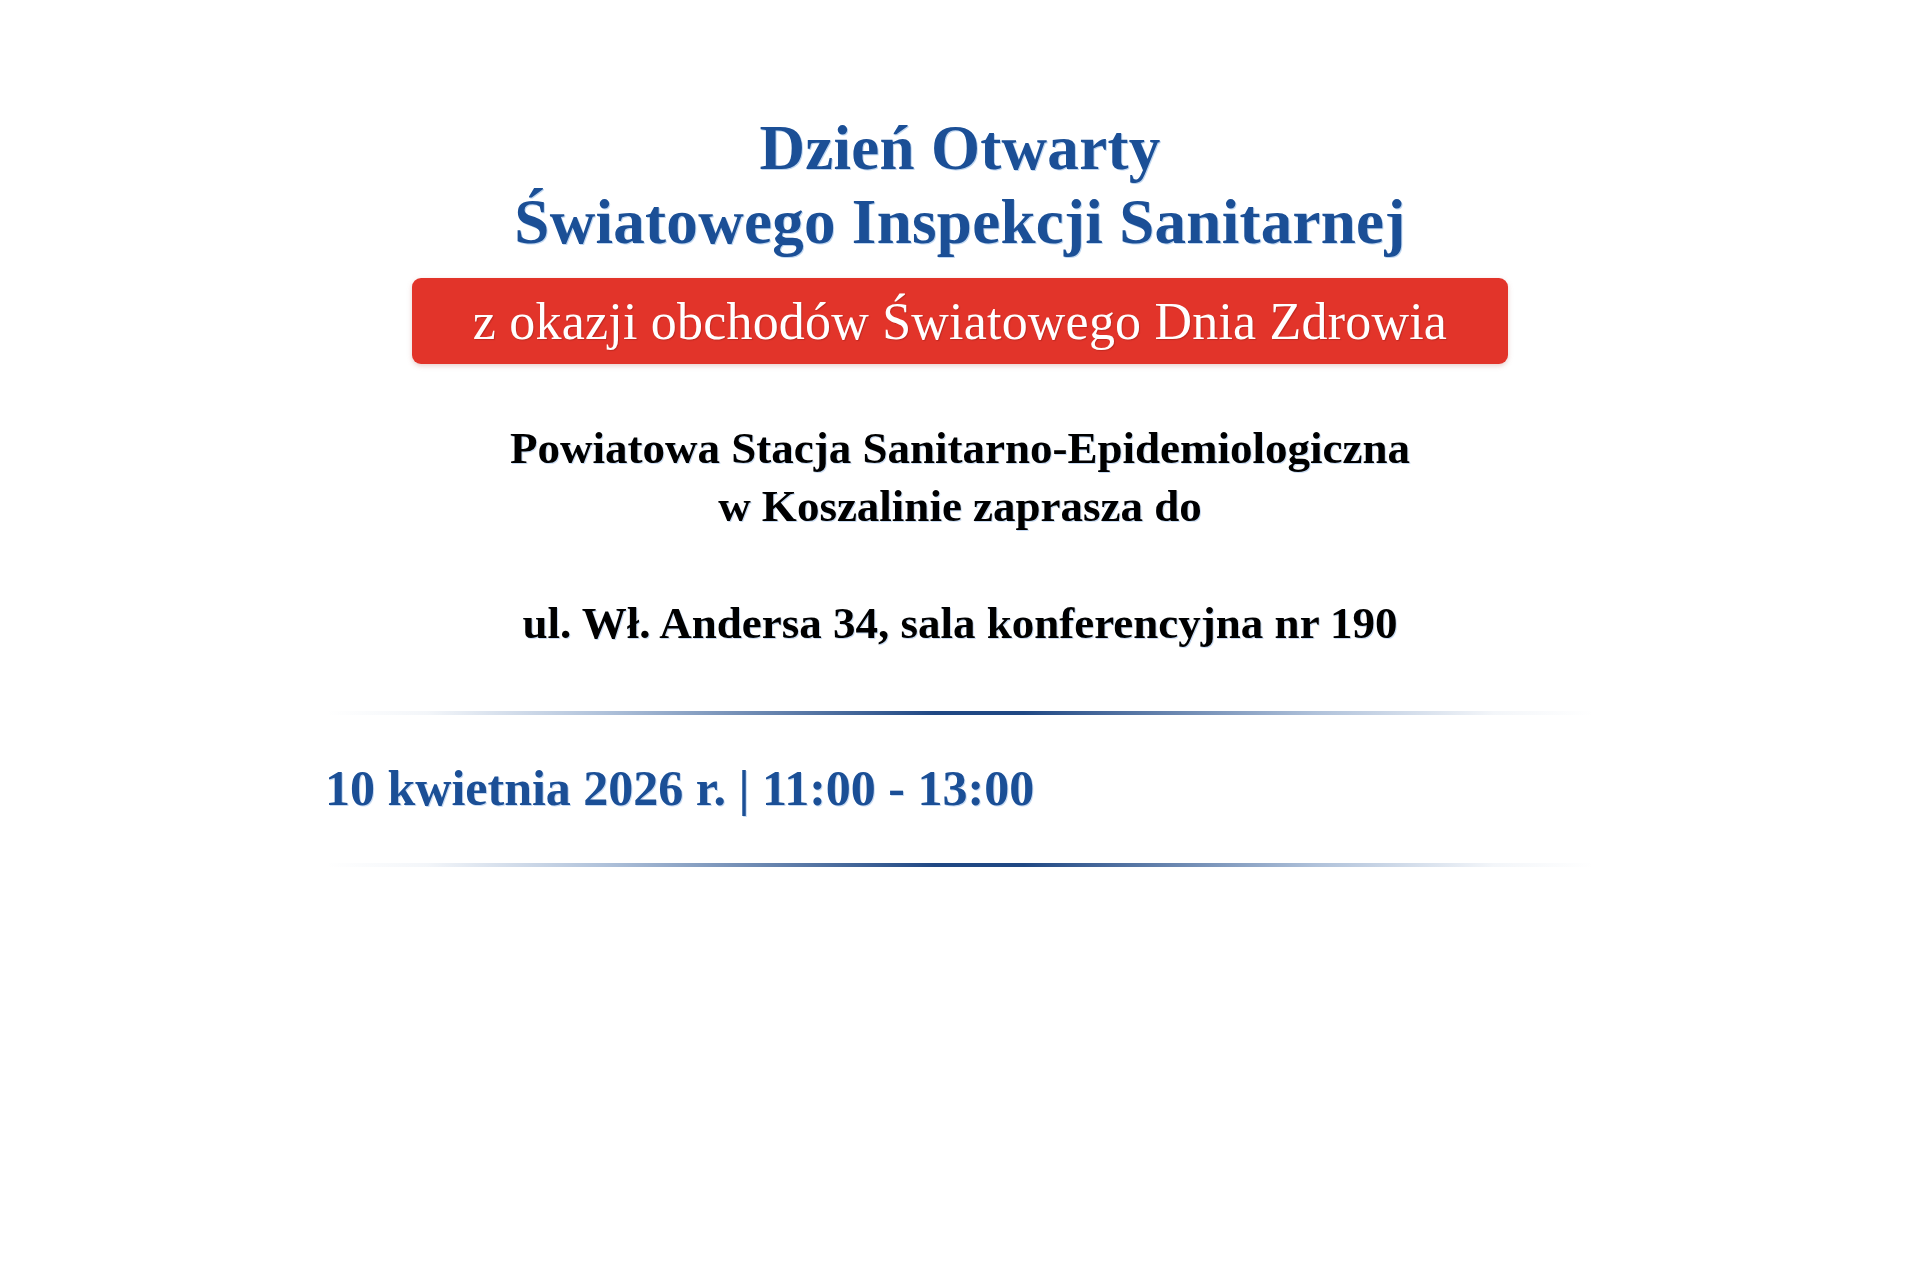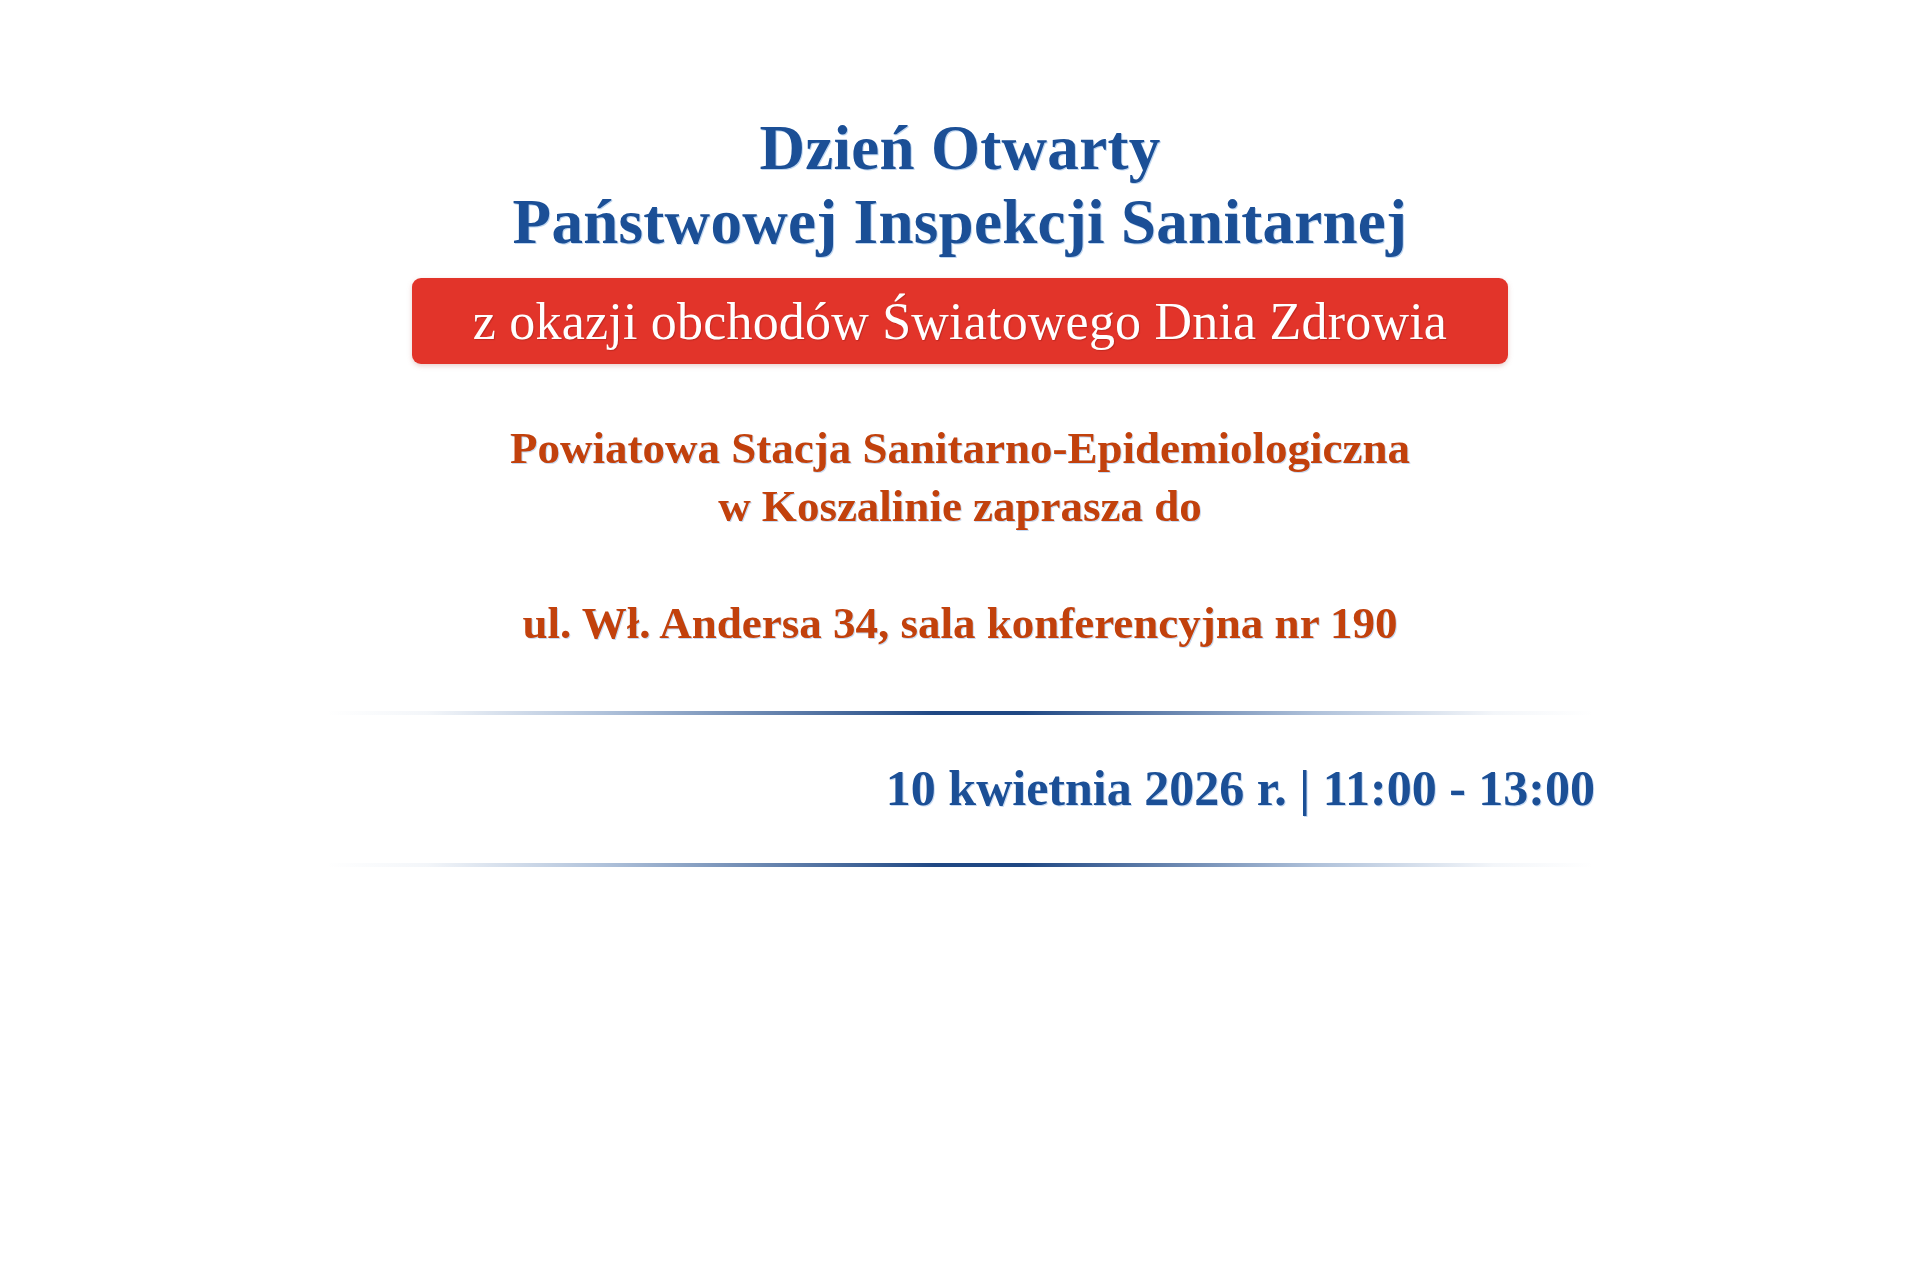--- a/index.html
+++ b/index.html
@@ -63,21 +63,21 @@
     font-weight: normal;
     color: #ffffff;
     letter-spacing: 0.2px;
     white-space: nowrap;
     text-shadow: 1px 1px 1px rgba(150, 30, 25, 0.45);
   }
 
   
   .body-block {
     text-align: center;
-    color: #c2410c;
+    color: #000000;
     font-family: "Liberation Serif", "DejaVu Serif", serif;
     font-weight: bold;
     line-height: 1.28;
   }
   .body-block .body-line {
     display: block;
     text-shadow: 1px 1px 0 rgba(175, 203, 236, 0.7);
     white-space: nowrap;
   }
 
@@ -89,21 +89,21 @@
     margin-top: 60px;
     font-size: 45px;
   }
 
   
   .date-section {
     margin-top: 58px;
     width: 1270px;
     display: flex;
     flex-direction: column;
-    align-items: flex-end;
+    align-items: flex-start;
   }
   .divider {
     width: 100%;
     height: 4px;
     background: linear-gradient(to right,
        rgba(27, 79, 150, 0) 0%,
        rgba(27, 79, 150, 0.05) 8%,
        rgba(27, 79, 150, 0.35) 22%,
        rgba(20, 62, 125, 0.95) 48%,
        rgba(20, 62, 125, 0.95) 55%,
@@ -122,21 +122,21 @@
     white-space: nowrap;
   }
 </style>
 </head>
 <body>
 
 <div class="poster">
 
   <div class="title-block">
     <span class="title-line line-1">Dzień Otwarty</span>
-    <span class="title-line line-2">Państwowej Inspekcji Sanitarnej</span>
+    <span class="title-line line-2">Światowego Inspekcji Sanitarnej</span>
   </div>
 
   <div class="banner">
     <span class="banner-text">z okazji obchodów Światowego Dnia Zdrowia</span>
   </div>
 
   <div class="body-block block-host">
     <span class="body-line">Powiatowa Stacja Sanitarno-Epidemiologiczna</span>
     <span class="body-line">w Koszalinie zaprasza do</span>
   </div>

